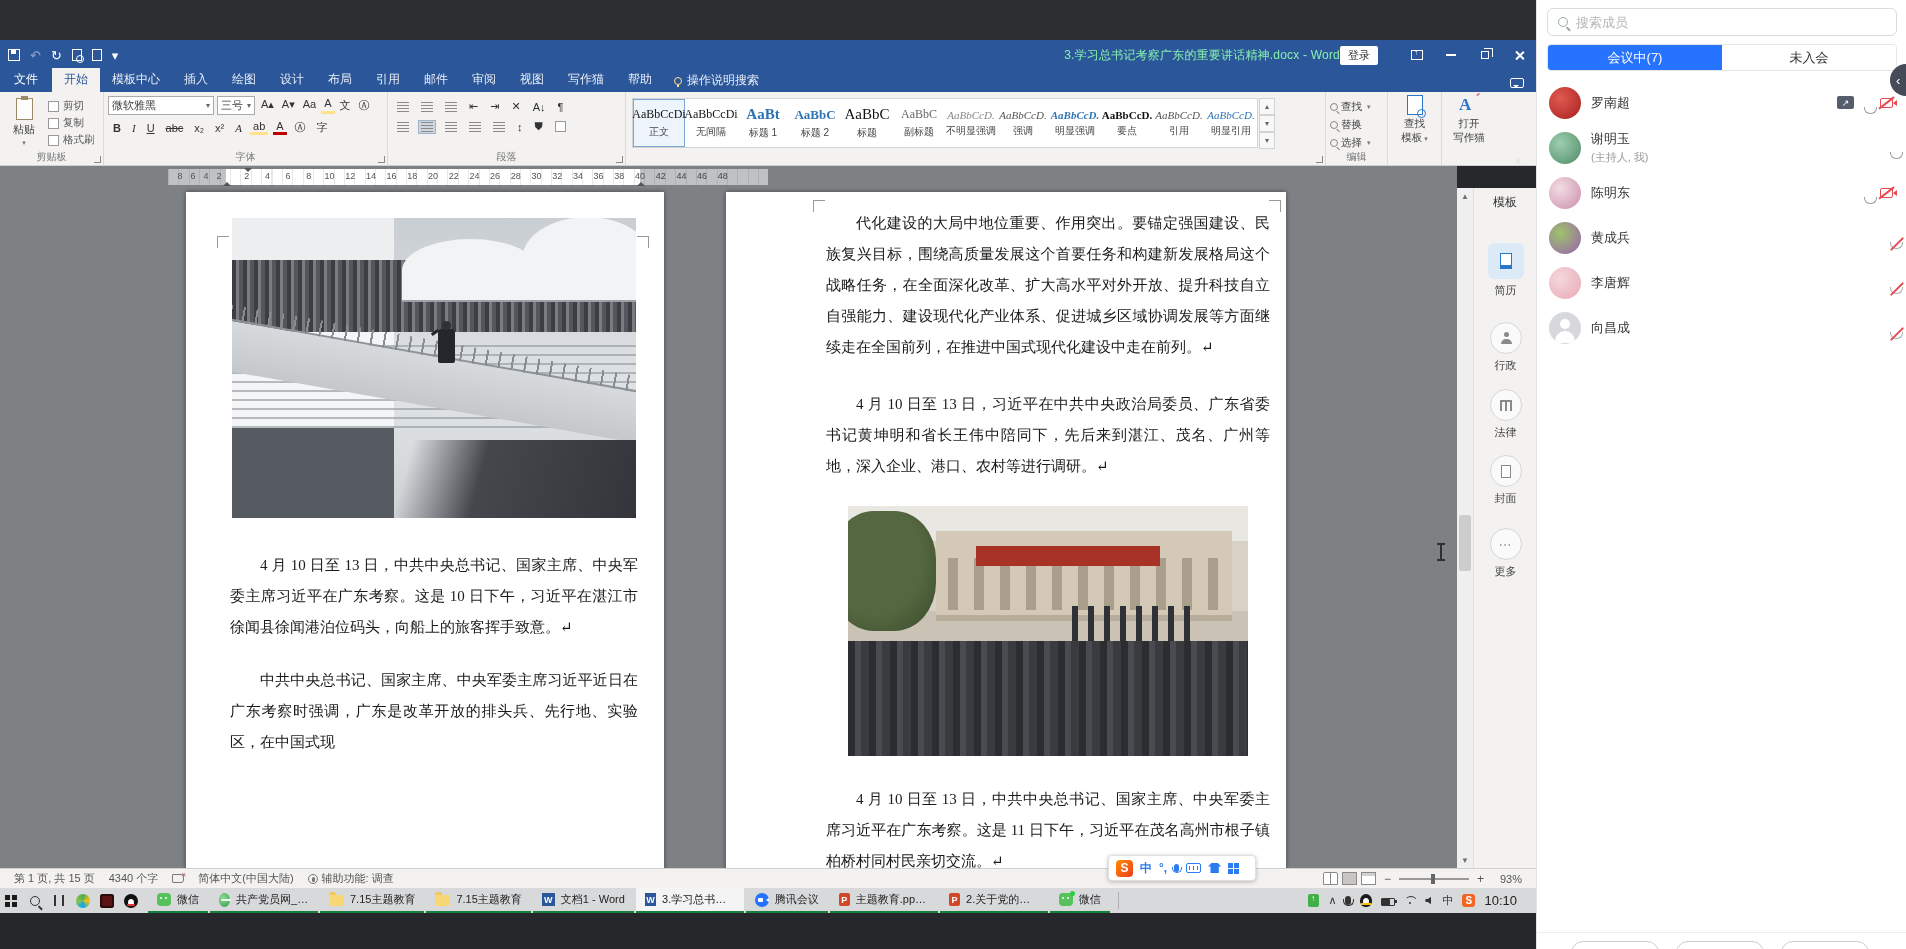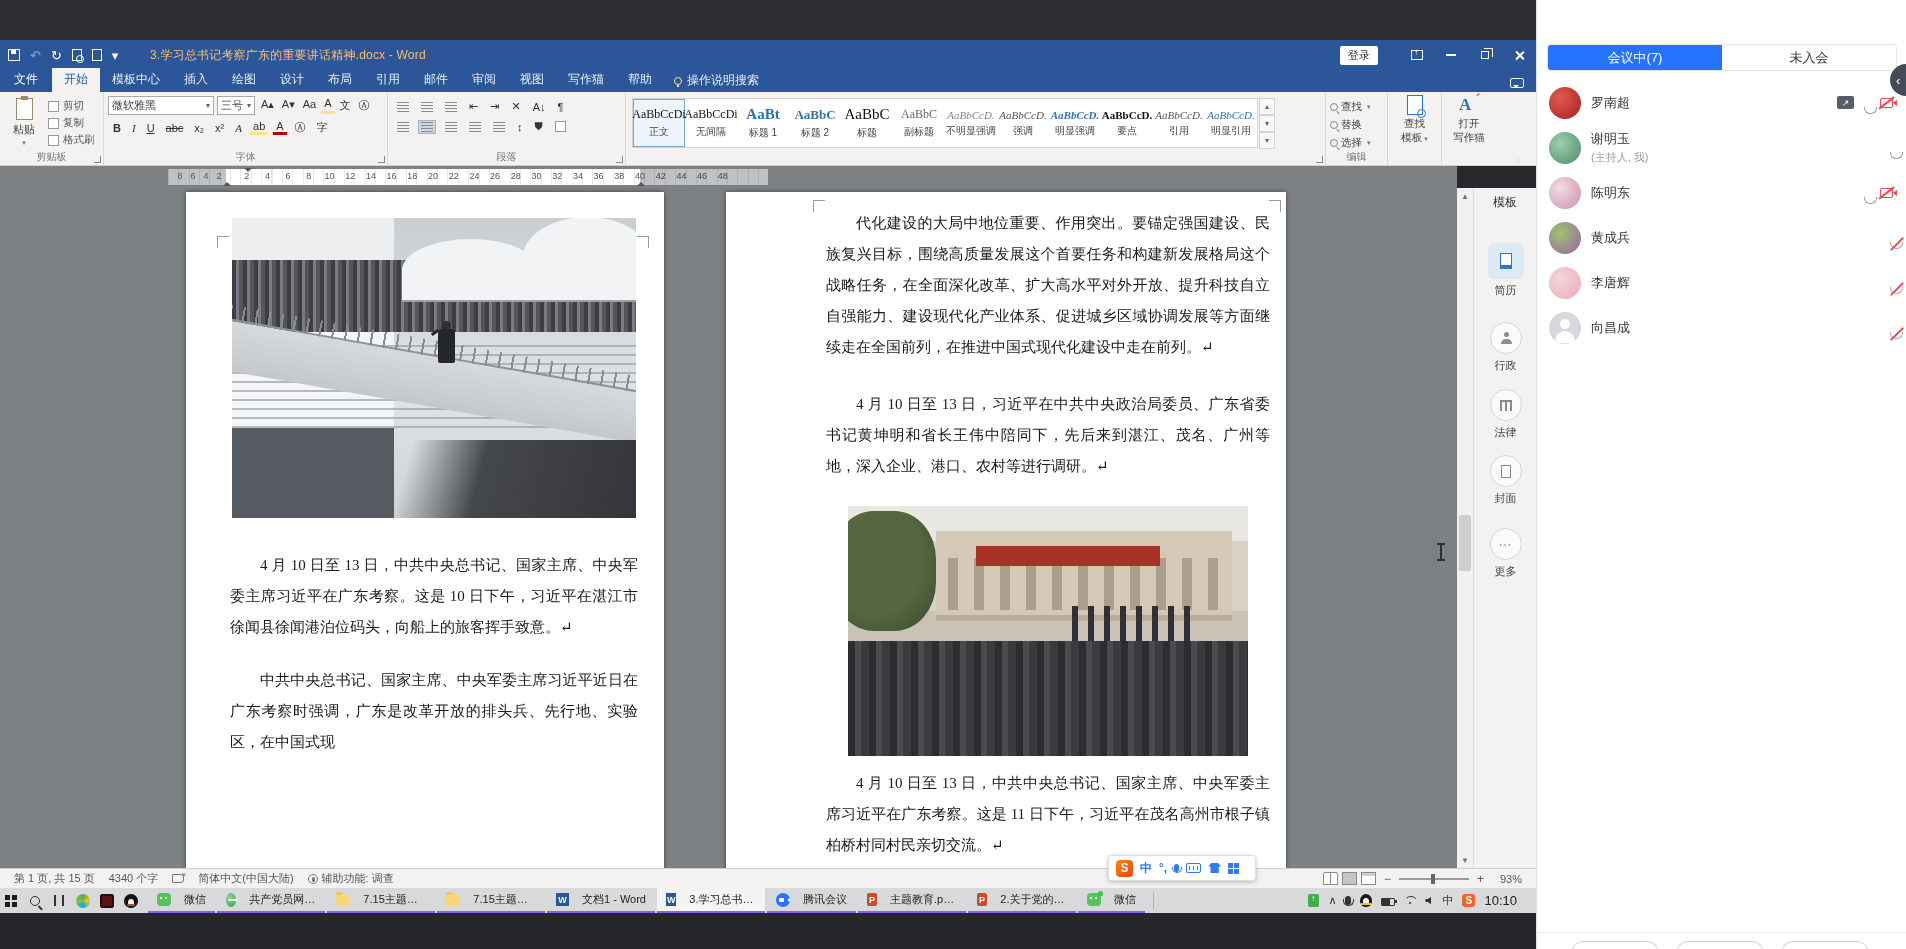--- a/index.html
+++ b/index.html
@@ -13,21 +13,21 @@
   .titlebar { position:absolute; left:0; top:40px; width:1536px; height:30px; background:#2b579a; display:flex; align-items:center; }
   .qat { display:flex; align-items:center; gap:10px; padding-left:8px; width:150px; color:#fff; }
   .qat .icon { font-size:13px; line-height:1; color:#fff; }
   .qat .undo-icon { opacity:.45; }
   .save-icon { width:12px; height:12px; border:1.5px solid #fff; position:relative; }
   .save-icon::before { content:""; position:absolute; left:2px; top:0; width:5px; height:4px; background:#fff; }
   .print-preview-icon { width:10px; height:12px; border:1.2px solid #fff; position:relative; }
   .print-preview-icon::after { content:""; position:absolute; right:-3px; bottom:-3px; width:6px; height:6px; border:1.2px solid #fff; border-radius:50%; }
   .new-doc-icon { width:10px; height:12px; border:1.2px solid #fff; }
   .qat-caret-icon { font-size:9px; }
-  .win-title { flex:1; text-align:left; color:#fdba74; font-size:12px; letter-spacing:.2px; }
+  .win-title { flex:1; text-align:right; color:#86efac; font-size:12px; letter-spacing:.2px; }
   .title-controls { display:flex; align-items:center; gap:0; height:100%; }
   .login-btn { background:#fff; color:#333; font-size:11px; padding:2px 8px; border-radius:2px; margin-right:22px; }
   .tb-btn { width:34px; height:100%; display:flex; align-items:center; justify-content:center; color:#fff; }
   .ribbon-display-icon { width:12px; height:10px; border:1.2px solid #fff; position:relative; }
   .ribbon-display-icon::after { content:"↑"; position:absolute; left:2px; top:-3px; font-size:8px; }
   .minimize-icon { width:10px; height:1.5px; background:#fff; }
   .restore-icon { width:8px; height:8px; border:1.2px solid #fff; position:relative; }
   .restore-icon::before { content:""; position:absolute; left:2px; top:-4px; width:8px; height:8px; border:1.2px solid #fff; border-bottom:none; border-left:none; }
   .close-icon { position:relative; width:11px; height:11px; }
   .close-icon::before,.close-icon::after { content:""; position:absolute; left:5px; top:0; width:1.5px; height:11px; background:#fff; }
@@ -120,21 +120,21 @@
   .canvas { position:absolute; left:0; top:188px; width:1457px; height:680px; background:#7e8184; overflow:hidden; }
   .page { position:absolute; top:4px; background:#fff; box-shadow:0 0 5px rgba(0,0,0,.45); height:980px; }
   .page1 { left:186px; width:478px; padding:0 26px 0 44px; }
   .page2 { left:726px; width:560px; padding:0 16px 0 100px; }
   .doc-title { padding-top:50px; font-size:17px; line-height:30px; font-weight:bold; text-align:center; color:#111;
                font-family:"Liberation Serif","DejaVu Serif",serif; }
   .doc-subtitle { margin-top:24px; font-size:15px; font-weight:bold; text-align:center; color:#111; font-family:"Liberation Serif","DejaVu Serif",serif; }
   .doc-para { font-size:15px; line-height:31px; color:#1a1a1a; text-align:justify; text-indent:2em;
               font-family:"Liberation Serif","DejaVu Serif",serif; }
   .p1-para1 { margin-top:32px; } .p1-para2 { margin-top:22px; }
-  .p2-para1 { padding-top:16px; } .p2-para2 { margin-top:26px; } .p2-para3 { margin-top:12px; }
+  .p2-para1 { padding-top:16px; } .p2-para2 { margin-top:26px; } .p2-para3 { margin-top:28px; }
   .corner { position:absolute; width:12px; height:12px; border-left:1px solid #9a9a9a; border-top:1px solid #9a9a9a; }
   .page1 .corner.tl { left:31px; top:44px; } .page1 .corner.tr { left:auto; right:15px; top:44px; border-left:none; border-right:1px solid #9a9a9a; }
   .page2 .corner.tl { left:87px; top:8px; } .page2 .corner.tr { left:auto; right:5px; top:8px; border-left:none; border-right:1px solid #9a9a9a; }
 
   
   .photo { position:relative; overflow:hidden; }
   .photo1 { margin:26px auto 0; width:404px; height:300px; background:linear-gradient(#c9ced3,#e0e3e6 60%,#cfd2d5); }
   .ph1-ship { position:absolute; left:0; top:0; width:40%; height:100%; background:linear-gradient(#eceeef 0 14%, #f4f5f6 14% 70%, #565b62 70%); }
   .ph1-crowd { position:absolute; left:0; top:14%; width:100%; height:24%; background:repeating-linear-gradient(90deg,#3d3e44 0 4px,#7a7c82 4px 7px,#55565c 7px 11px); }
   .ph1-rail { position:absolute; left:0; top:40%; width:100%; height:30%; background:repeating-linear-gradient(0deg,#9aa0a6 0 2px,transparent 2px 9px); opacity:.7; }
@@ -207,21 +207,21 @@
       linear-gradient(#1b1b1b,#1b1b1b) 0 7px/5px 5px no-repeat, linear-gradient(#1b1b1b,#1b1b1b) 7px 7px/5px 5px no-repeat; }
   .search-tb-icon { width:10px; height:10px; border:1.5px solid #333; border-radius:50%; position:relative; }
   .search-tb-icon::after { content:""; position:absolute; right:-4px; bottom:-4px; width:5px; height:1.5px; background:#333; transform:rotate(45deg); }
   .task-view-icon { width:10px; height:11px; border-left:2px solid #333; border-right:2px solid #333; }
   .app-360-icon { width:14px; height:14px; border-radius:50%; background:conic-gradient(#4caf50,#ffc107,#03a9f4,#8bc34a,#4caf50); }
   .app-dark-icon { width:14px; height:14px; border-radius:3px; background:#5a1414; box-shadow:inset 0 0 0 2px #2b0a0a; }
   .qq-icon { width:14px; height:14px; border-radius:50%; background:#111; position:relative; }
   .qq-icon::before { content:""; position:absolute; left:4px; top:5px; width:6px; height:7px; border-radius:50%; background:#fff; }
   .qq-icon::after { content:""; position:absolute; left:3px; top:10px; width:8px; height:2px; border-radius:2px; background:#e23b3b; }
   .tb-apps { display:flex; align-items:stretch; margin-left:6px; }
-  .tb-app { display:flex; align-items:center; gap:13px; padding:0 9px; border-bottom:2px solid #8b5cf6; margin-right:2px; white-space:nowrap; max-width:108px; overflow:hidden; }
+  .tb-app { display:flex; align-items:center; gap:6px; padding:0 9px; border-bottom:2px solid #15803d; margin-right:2px; white-space:nowrap; max-width:108px; overflow:hidden; }
   .tb-app.active { background:#f4f4f4; }
   .tb-app .lbl { overflow:hidden; text-overflow:ellipsis; font-size:11px; }
   .wechat-icon { width:14px; height:13px; border-radius:4px; background:#57c25b; position:relative; }
   .wechat-icon::before { content:""; position:absolute; left:3px; top:4px; width:2px; height:2px; border-radius:50%; background:#fff; box-shadow:5px 0 0 #fff; }
   .wechat-icon.dot::after { content:""; position:absolute; right:-2px; top:-2px; width:5px; height:5px; border-radius:50%; background:#2ecc40; }
   .browser-icon { width:14px; height:14px; border-radius:50%; background:radial-gradient(circle at 35% 35%, #8fd98f, #2e9e4f); position:relative; }
   .browser-icon::after { content:""; position:absolute; left:2px; top:6px; width:10px; height:2px; background:#eafbea; border-radius:2px; }
   .folder-icon { width:15px; height:11px; background:#f8d775; border-radius:1px; position:relative; margin-top:2px; }
   .folder-icon::before { content:""; position:absolute; left:0; top:-3px; width:7px; height:3px; background:#f0c95c; border-radius:2px 2px 0 0; }
   .word-icon { width:13px; height:13px; background:#2b579a; color:#fff; font-size:9px; font-weight:bold; display:flex; align-items:center; justify-content:center; }
@@ -751,20 +751,24 @@
       <span class="sogou-logo-icon">S</span>
       <span class="ime-glyph ime-mode-icon">中</span>
       <span class="ime-glyph punctuation-icon">°,</span>
       <span class="ime-mic-icon"></span>
       <span class="ime-keyboard-icon"></span>
       <span class="ime-skin-icon"></span>
       <span class="ime-toolbox-icon"></span>
     </div>
 
   <div class="meeting-panel">
+    <div class="mp-search">
+      <span class="search-icon"></span>
+      <input placeholder="搜索成员" style="">
+    </div>
     <div class="mp-tabs" id="mp-tabs">
         <div class="mp-tab active">会议中(7)</div>
         <div class="mp-tab">未入会</div>
       </div>
     <div class="mp-collapse">
       <span>‹</span>
     </div>
     <div class="members" id="members">
         <div class="member">
           <span class="avatar" style="background: radial-gradient(circle at 35% 35%, rgb(224, 90, 80), rgb(168, 31, 31));"></span>

